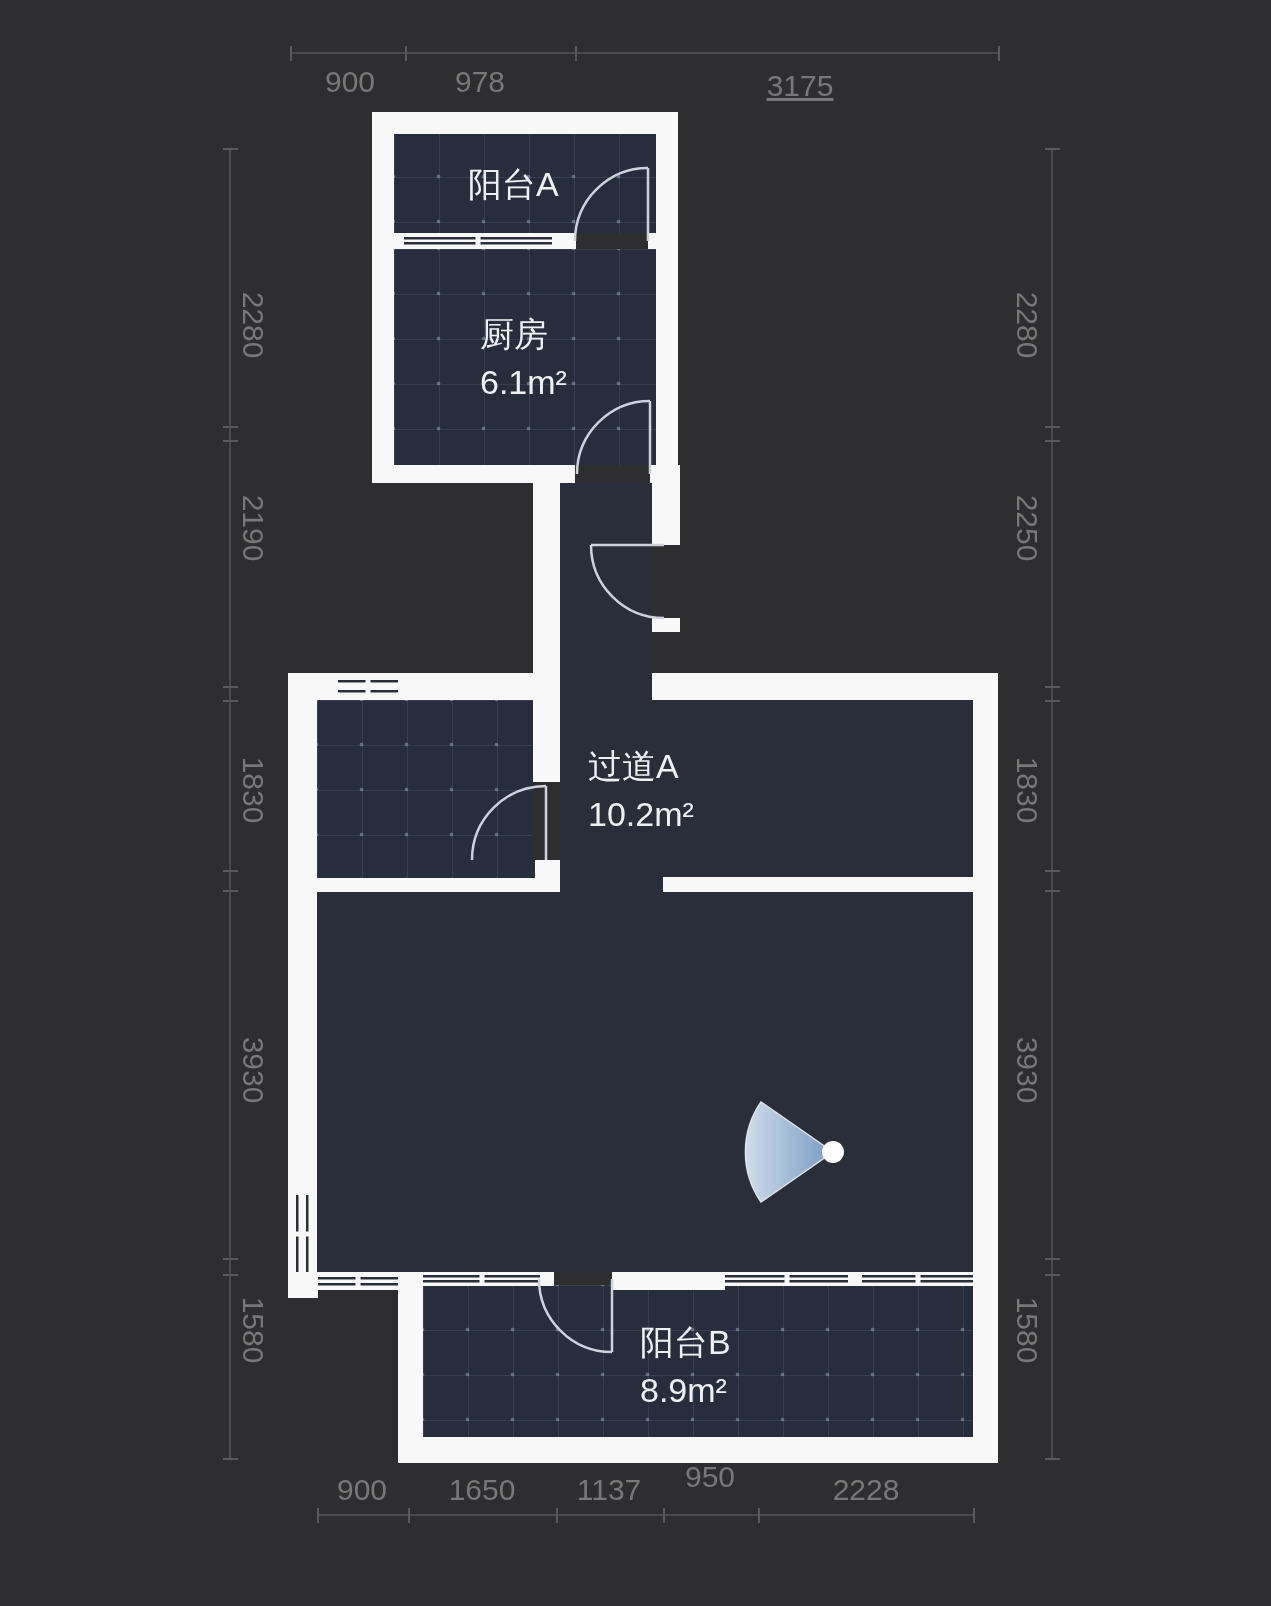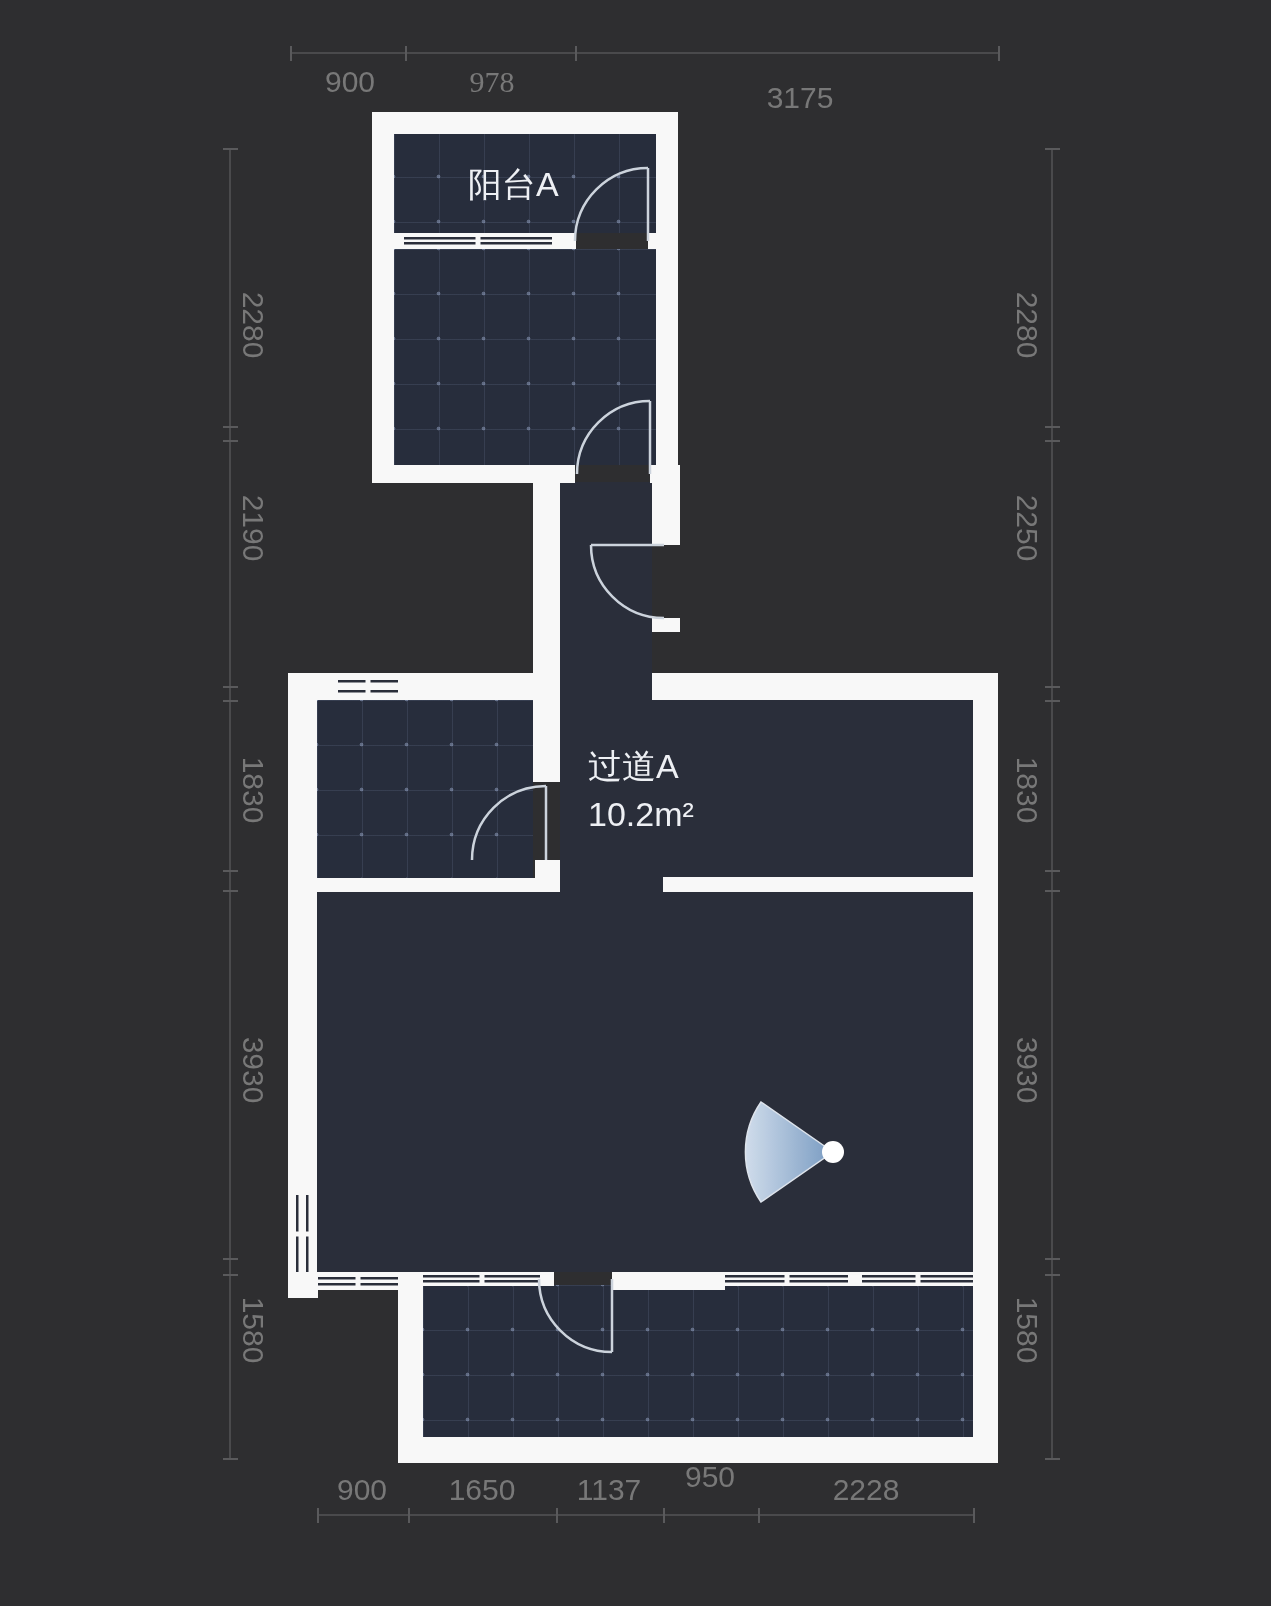--- a/index.html
+++ b/index.html
@@ -132,34 +132,42 @@
 
     <g>
       <path d="M833,1152 L761,1102 A88,88 0 0 0 761,1202 Z" fill="url(#cone)" stroke="#e8eef6" stroke-width="1.5" opacity="0.95"></path>
       <circle cx="833" cy="1152" r="11" fill="#ffffff"></circle>
     </g>
   </svg>
 
   <div class="rlabel" style="left:468px;top:160px;">
     <span class="name">阳台A</span>
   </div>
+  <div class="rlabel" style="left:480px;top:310px;">
+    <span class="name">厨房</span>
+    <span class="area">6.1m²</span>
+  </div>
   <div class="rlabel" style="left:588px;top:742px;">
     <span class="name">过道A</span>
     <span class="area">10.2m²</span>
+  </div>
+  <div class="rlabel" style="left:640px;top:1318px;">
+    <span class="name">阳台B</span>
+    <span class="area">8.9m²</span>
   </div>
 
   <div>
     <div class="dline" style="left:290px;top:52px;width:710px;height:2px;"></div>
     <div class="tick v" style="left:290px;top:46px;"></div>
     <div class="tick v" style="left:405px;top:46px;"></div>
     <div class="tick v" style="left:575px;top:46px;"></div>
     <div class="tick v" style="left:998px;top:46px;"></div>
     <span class="dim" style="left:350px;top:82px;">900</span>
-    <span class="dim" style="left:492px;top:82px;font-family:Liberation Serif, serif;">978</span>
-    <span class="dim" style="left:800px;top:98px;">3175</span>
+    <span class="dim" style="left:480px;top:82px;">978</span>
+    <span class="dim" style="left:800px;top:86px;text-decoration:underline;">3175</span>
   </div>
 
   <div>
     <div class="dline" style="left:317px;top:1514px;width:658px;height:2px;"></div>
     <div class="tick v" style="left:317px;top:1508px;"></div>
     <div class="tick v" style="left:408px;top:1508px;"></div>
     <div class="tick v" style="left:556px;top:1508px;"></div>
     <div class="tick v" style="left:663px;top:1508px;"></div>
     <div class="tick v" style="left:758px;top:1508px;"></div>
     <div class="tick v" style="left:973px;top:1508px;"></div>

